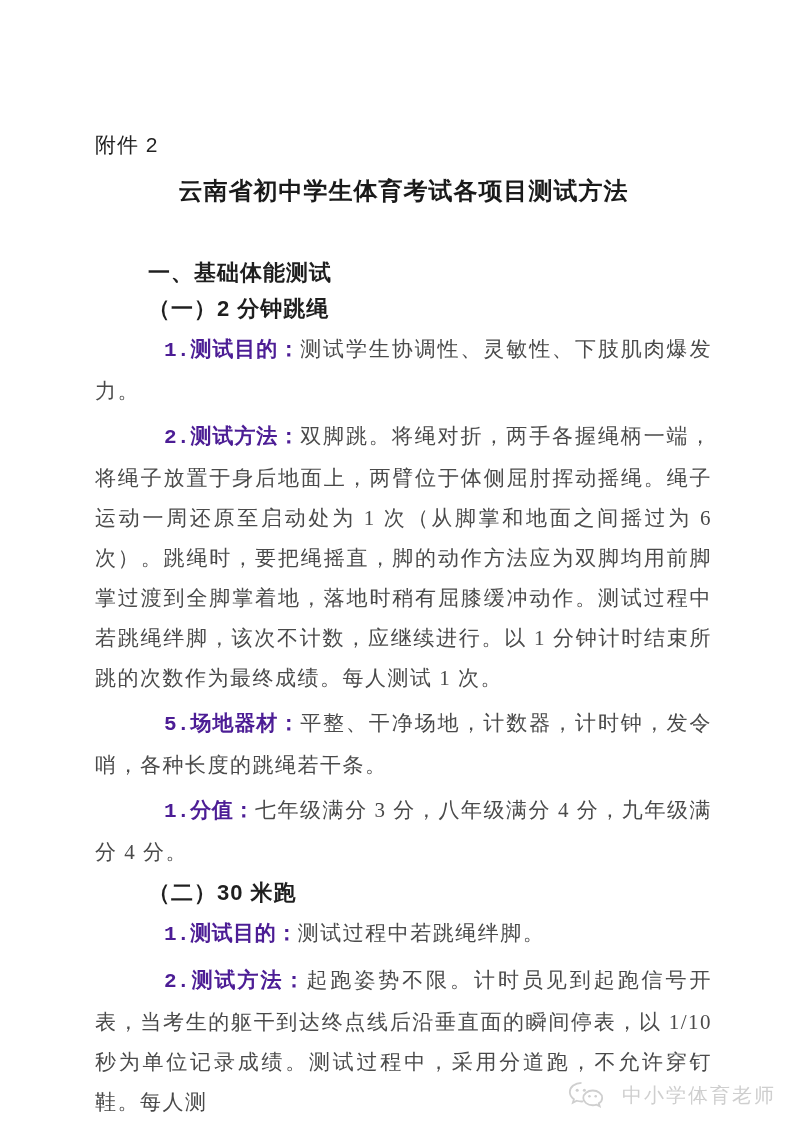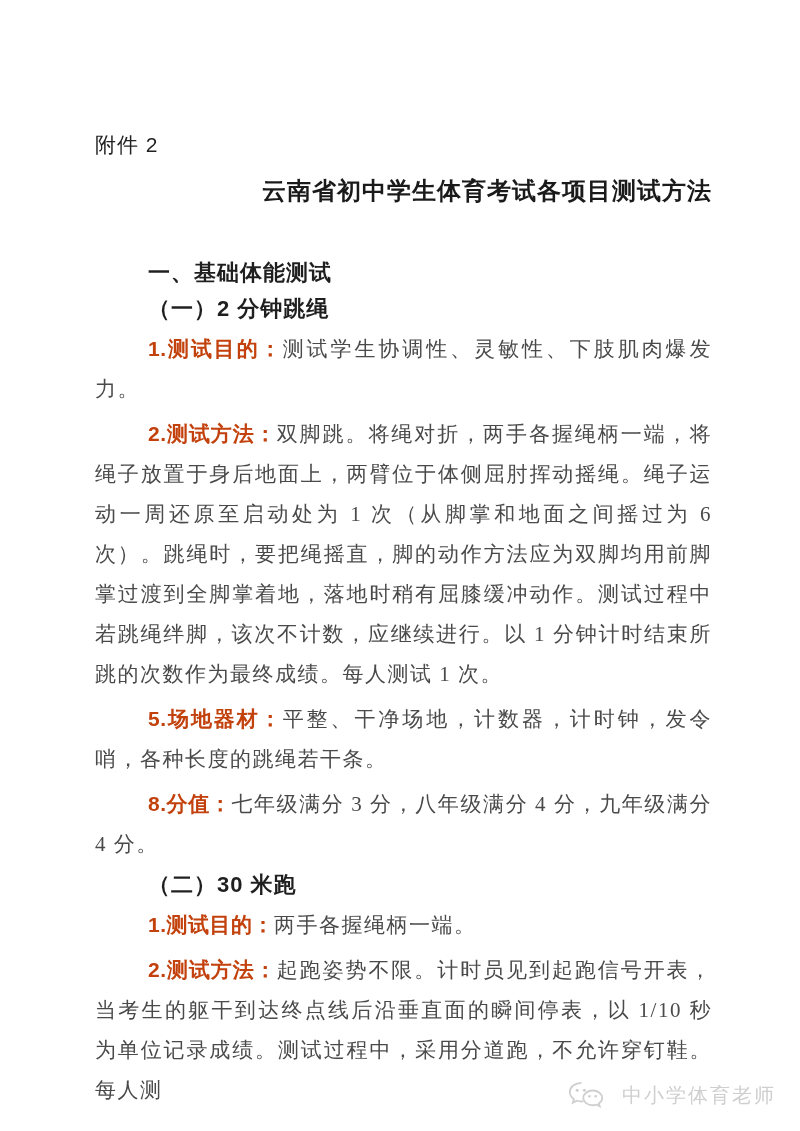--- a/index.html
+++ b/index.html
@@ -24,21 +24,21 @@
     line-height: 26px;
     color: #222222;
     letter-spacing: 1px;
   }
   .title {
     margin: 16px 0 0 0;
     font-family: "Liberation Serif", "DejaVu Serif", serif;
     font-weight: bold;
     font-size: 24px;
     line-height: 34px;
-    text-align: right;
+    text-align: center;
     color: #1a1a1a;
     letter-spacing: 1px;
   }
   .sec-heading {
     margin: 50px 0 0 0;
     padding-left: 53px;
     font-family: "Liberation Sans", "DejaVu Sans", sans-serif;
     font-weight: bold;
     font-size: 22px;
     line-height: 30px;
@@ -58,24 +58,25 @@
   .para {
     margin: 5px 0 0 0;
     text-indent: 53px;
     font-size: 21px;
     line-height: 40px;
     color: #4a4a4a;
     letter-spacing: 1.5px;
     text-align: justify;
   }
   .para .label {
-    font-family: Liberation Sans, sans-serif;
+    font-family: Liberation Mono, monospace;
     font-weight: bold;
-    color: #c2410c;
+    color: #4c1d95;
     letter-spacing: 0.5px;
+    margin-left: 16px;
   }
   .watermark {
     position: absolute;
     right: 24px;
     bottom: 22px;
     display: flex;
     align-items: center;
     gap: 18px;
     font-family: Liberation Serif, serif;
     font-size: 20px;
@@ -98,23 +99,23 @@
   <div class="attachment">附件 2</div>
 
   <h1 class="title">云南省初中学生体育考试各项目测试方法</h1>
 
   <div id="content">
       <h2 class="sec-heading" style="margin: 50px 0px 0px;">一、基础体能测试</h2>
       <h3 class="sub-heading">（一）2 分钟跳绳</h3>
       <p class="para"><span class="label">1.测试目的：</span><span>测试学生协调性、灵敏性、下肢肌肉爆发力。</span></p>
       <p class="para"><span class="label">2.测试方法：</span><span>双脚跳。将绳对折，两手各握绳柄一端，将绳子放置于身后地面上，两臂位于体侧屈肘挥动摇绳。绳子运动一周还原至启动处为 1 次（从脚掌和地面之间摇过为 6 次）。跳绳时，要把绳摇直，脚的动作方法应为双脚均用前脚掌过渡到全脚掌着地，落地时稍有屈膝缓冲动作。测试过程中若跳绳绊脚，该次不计数，应继续进行。以 1 分钟计时结束所跳的次数作为最终成绩。每人测试 1 次。</span></p>
       <p class="para"><span class="label">5.场地器材：</span><span>平整、干净场地，计数器，计时钟，发令哨，各种长度的跳绳若干条。</span></p>
-      <p class="para"><span class="label">8.分值：</span><span>七年级满分 3 分，八年级满分 4 分，九年级满分 4 分。</span></p>
+      <p class="para"><span class="label">1.分值：</span><span>七年级满分 3 分，八年级满分 4 分，九年级满分 4 分。</span></p>
       <h3 class="sub-heading">（二）30 米跑</h3>
-      <p class="para"><span class="label">1.测试目的：</span><span>两手各握绳柄一端。</span></p>
+      <p class="para"><span class="label">1.测试目的：</span><span>测试过程中若跳绳绊脚。</span></p>
       <p class="para"><span class="label">2.测试方法：</span><span>起跑姿势不限。计时员见到起跑信号开表，当考生的躯干到达终点线后沿垂直面的瞬间停表，以 1/10 秒为单位记录成绩。测试过程中，采用分道跑，不允许穿钉鞋。每人测</span></p>
     </div>
 
   <div class="watermark">
     <span class="wm-icon">
       <svg viewBox="0 0 40 31" width="36" height="28" aria-hidden="true">
         <g fill="none" stroke="#cfcfcf" stroke-width="2">
           <path d="M15 2 C7.8 2 2 6.6 2 12.3 c0 3.2 1.8 6 4.6 7.9 l-1.2 3.9 4.3-2.2 c1.6 0.5 3.4 0.8 5.3 0.8 0.6 0 1.2 0 1.8-0.1"></path>
           <path d="M27.5 10.5 c-5.8 0-10.5 3.7-10.5 8.2 0 4.5 4.7 8.2 10.5 8.2 1.5 0 2.9-0.2 4.2-0.7 l3.5 1.8-1-3.2 c2.3-1.5 3.8-3.7 3.8-6.1 0-4.5-4.7-8.2-10.5-8.2z"></path>
         </g>

